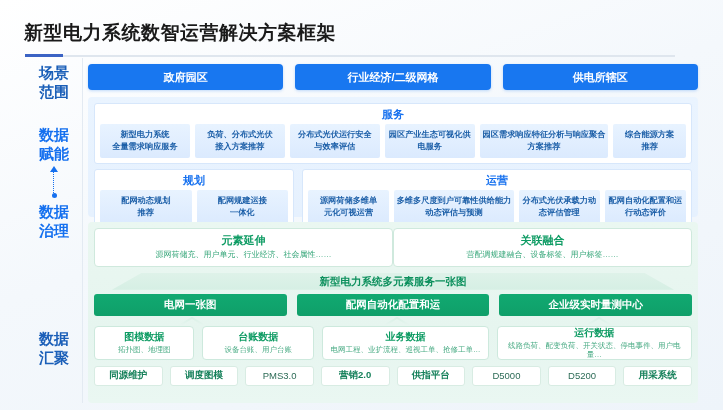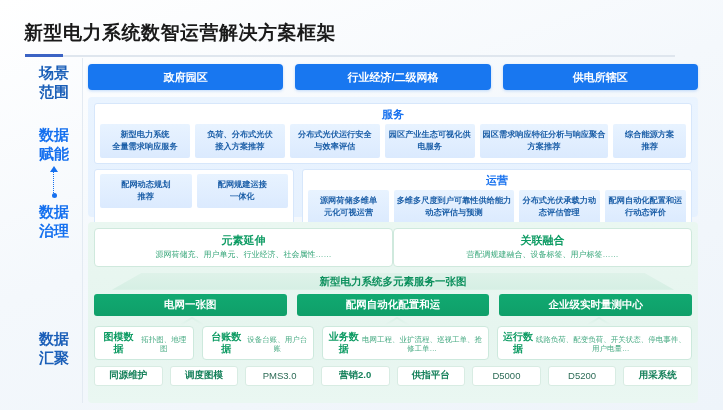--- a/index.html
+++ b/index.html
@@ -126,21 +126,21 @@
   .chev-row { position: relative; height: 10px; }
   .chev {
     position: absolute; top: 1px; width: 26px; height: 8px;
     background: linear-gradient(180deg,#d9f0e6 0%, #e6f5ef 100%);
     clip-path: polygon(50% 0%, 100% 100%, 85% 100%, 50% 28%, 15% 100%, 0% 100%);
   }
 
   .agg-row { display: flex; gap: 8px; height: 34px; }
   .agg-card {
     background: #fff; border: 1px solid #cde9dd; border-radius: 4px;
-    display: flex; align-items: center; justify-content: center;
+    display: flex; flex-direction: column; align-items: center; justify-content: center;
     padding: 0 4px; text-align: center;
   }
   .agg-title { color: #0d9b63; font-size: 10px; font-weight: bold; line-height: 1.2; }
   .agg-sub { color: #49ab84; font-size: 7.5px; margin-top: 2px; line-height: 1.2; }
 
   .sys-row { display: flex; gap: 7px; height: 20px; margin-top: 6px; }
   .sys-tag {
     flex: 1; background: #fff; border: 1px solid #d8ece3; border-radius: 3px;
     color: #15805a; font-size: 9.5px; font-weight: bold;
     display: flex; align-items: center; justify-content: center;
@@ -232,20 +232,21 @@
             <span>综合能源方案</span><br>
             <span>推荐</span>
           </span>
         </div>
       </div>
     </div>
 
     <div class="row2">
 
       <div class="grp plan-grp">
+        <div class="grp-title">规划</div>
         <div class="grp-cards">
           <div class="card">
             <span>
               <span>配网动态规划</span><br>
               <span>推荐</span>
             </span>
           </div>
           <div class="card">
             <span>
               <span>配网规建运接</span><br>

